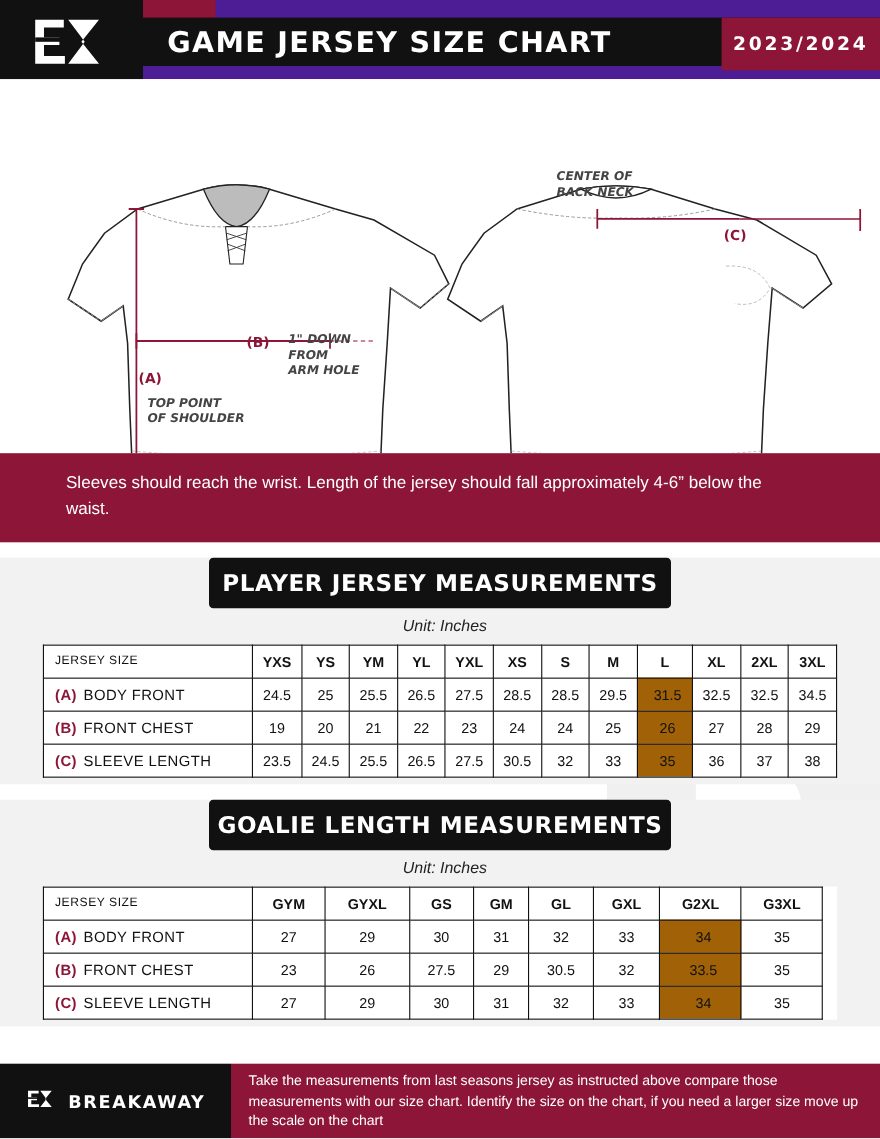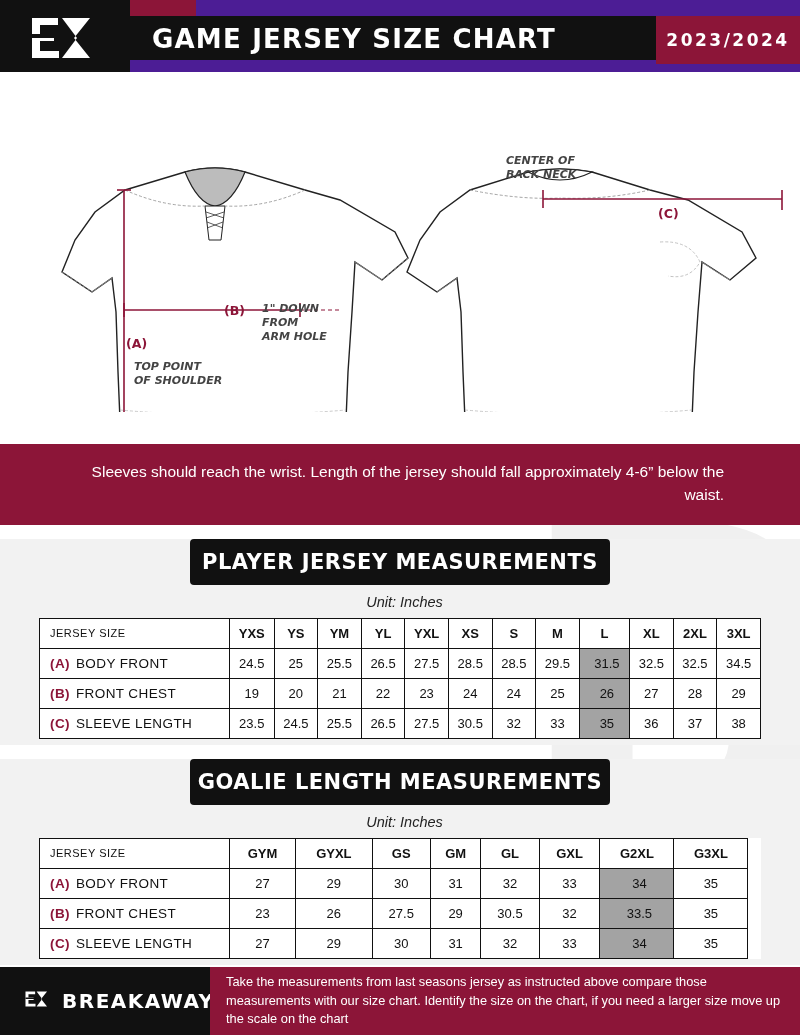--- a/index.html
+++ b/index.html
@@ -87,26 +87,25 @@
     background: #ffffff;
     z-index: 2;
   }
   .diagram svg { display: block; }
 
   
   .note-band {
     position: relative;
     background: #8c1538;
     color: #ffffff;
-    text-align: right;
+    text-align: left;
     padding: 16px 76px 18px 60px;
     font-size: 15.5px;
     line-height: 1.5;
     z-index: 2;
-    margin-top: 32px;
   }
 
   
   .section-wrap {
     position: relative;
     background: #f2f2f2;
     z-index: 2;
     padding-bottom: 6px;
   }
   .banner {
@@ -165,42 +164,42 @@
   }
   .hdr-cell {
     font-weight: bold;
     font-size: 13px;
   }
   .hdr-label {
     font-weight: normal;
     font-size: 11px;
     letter-spacing: 0.5px;
   }
-  .hl { background: #a3a3a3; padding-left: 8px; }
+  .hl { background: #a16207; padding-left: 8px; }
   .blank-cell { border: none; background: transparent; }
 
   
   .footer {
     position: absolute;
     left: 0; bottom: 0;
     width: 800px; height: 68px;
     display: flex;
     z-index: 3;
   }
   .footer-left {
     width: 210px;
     background: #111111;
     display: flex;
     align-items: center;
     padding-left: 24px;
     gap: 12px;
   }
   .footer-brand {
     color: #ffffff;
-    font-size: 20px;
+    font-size: 16px;
     letter-spacing: 1.5px;
     font-weight: bold;
     font-family: "DejaVu Sans", sans-serif;
   }
   .footer-right {
     flex: 1;
     background: #8c1538;
     color: #ffffff;
     font-size: 12.8px;
     line-height: 1.45;

